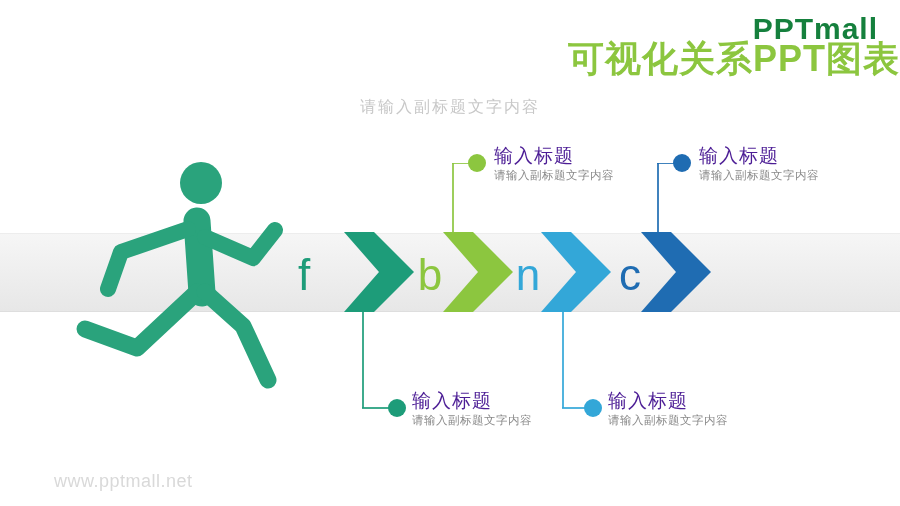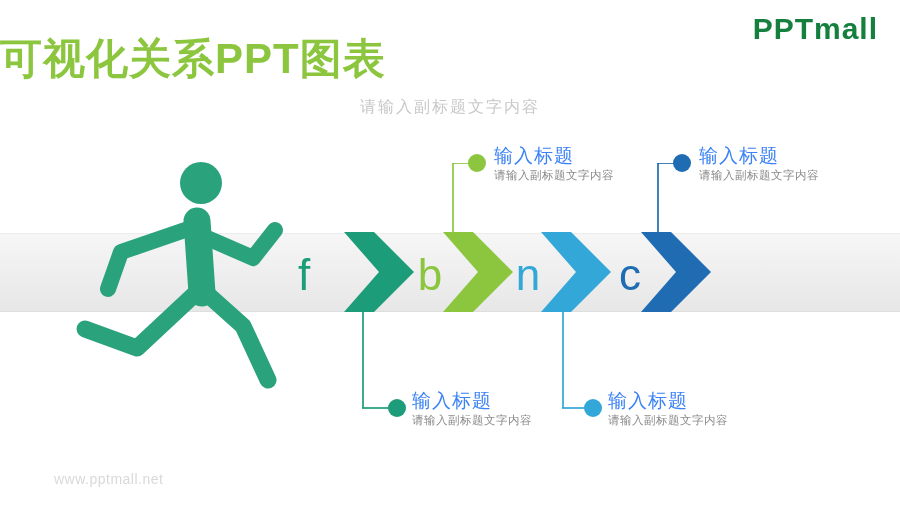--- a/index.html
+++ b/index.html
@@ -4,22 +4,22 @@
 <style>
   html,body{margin:0;padding:0;}
   body{
     width:900px;height:506px;position:relative;overflow:hidden;
     background:#ffffff;
     font-family:"Liberation Sans","DejaVu Sans",sans-serif;
   }
   .abs{position:absolute;}
   
   .page-title{
-    left:0;right:0;top:36px;text-align:left;
-    font-size:42px;font-weight:bold;letter-spacing:1px;line-height:46px;
+    left:0;right:0;top:36px;text-align:right;
+    font-size:36px;font-weight:bold;letter-spacing:1px;line-height:46px;
   }
   .page-subtitle{
     left:0;right:0;top:97px;text-align:center;
     font-size:16px;letter-spacing:2px;color:#c8c8c8;
   }
   .logo{
     right:22px;top:12px;font-size:30px;font-weight:bold;
     color:#15803d;letter-spacing:1px;
   }
   
@@ -31,24 +31,24 @@
   }
   .overlay-svg{left:0;top:0;width:900px;height:506px;pointer-events:none;}
   .step-letter{
     top:251px;width:44px;text-align:center;
     font-size:44px;line-height:48px;font-weight:normal;
   }
   
   .vline,.hline{position:absolute;opacity:0.85;}
   .dot{position:absolute;width:18px;height:18px;border-radius:50%;}
   .co-text{position:absolute;}
-  .co-title{font-size:19px;color:#3b82f6;line-height:21px;letter-spacing:1px;}
+  .co-title{font-size:19px;color:#4c1d95;line-height:21px;letter-spacing:1px;}
   .co-sub{font-size:11.5px;color:#8a8a8a;line-height:13px;margin-top:3px;letter-spacing:0.5px;}
   .watermark{
-    left:54px;top:471px;font-size:14px;color:#d9d9d9;letter-spacing:0.5px;
+    left:54px;top:471px;font-size:18px;color:#d9d9d9;letter-spacing:0.5px;
   }
 </style>
 </head>
 <body>
 
 <div class="abs page-title" style="color: rgb(140, 198, 63);">可视化关系PPT图表</div>
 <div class="abs page-subtitle">请输入副标题文字内容</div>
 <div class="abs logo">PPTmall</div>
 
 <div class="abs band"></div>

